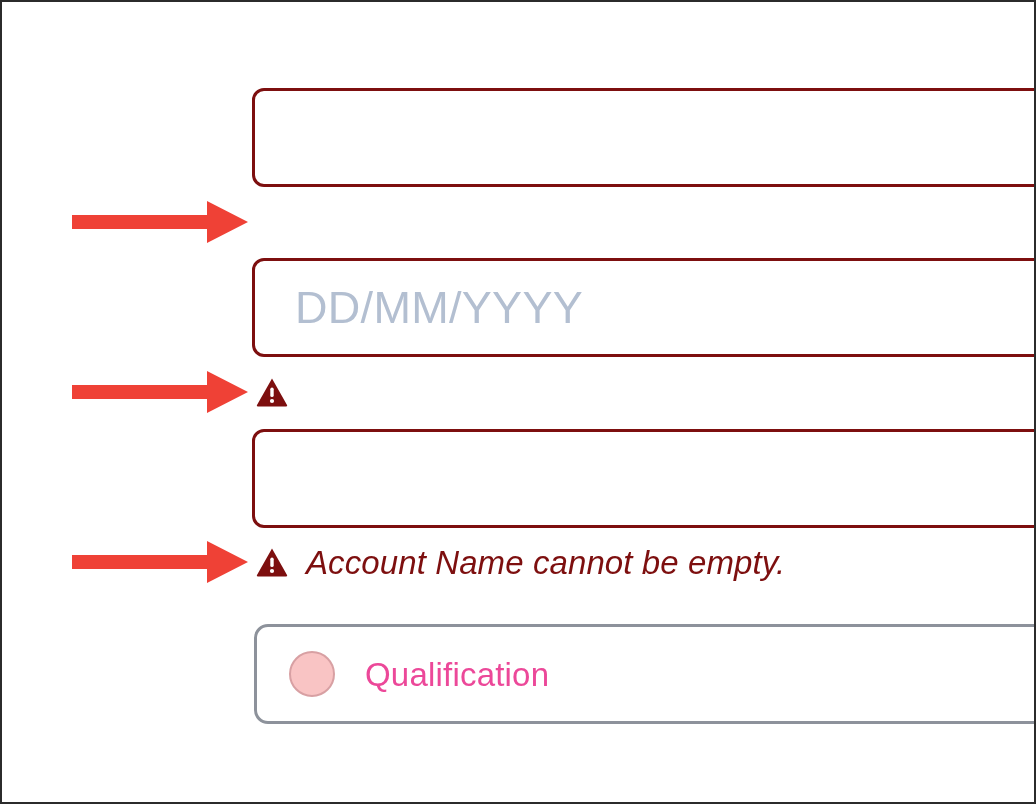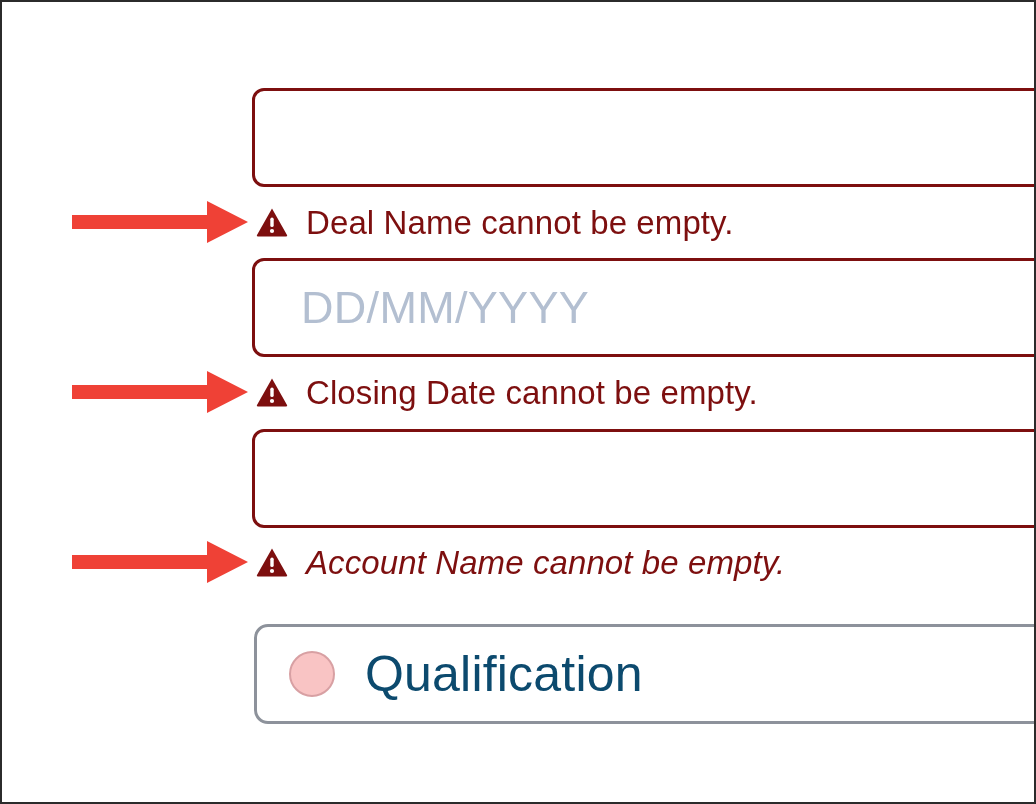--- a/index.html
+++ b/index.html
@@ -46,21 +46,20 @@
     display: flex;
     align-items: center;
     padding: 0 0 0 40px;
   }
   .field .placeholder {
     font-size: 45px;
     color: #b3bfd1;
     letter-spacing: 0.3px;
     line-height: 1;
     white-space: nowrap;
-    margin-left: 6px;
   }
 
   #field-deal-name    { top: 86px; }
   #field-closing-date { top: 256px; }
   #field-account-name { top: 427px; }
 
   
   .error-row {
     position: absolute;
     left: 4px;
@@ -106,22 +105,22 @@
   .stage-dot {
     width: 46px;
     height: 46px;
     border-radius: 50%;
     background: #f9c4c4;
     border: 2px solid #d8a0a3;
     box-sizing: border-box;
     flex: 0 0 auto;
   }
   .stage-label {
-    font-size: 50px;
-    color: #0c4a6e;
+    font-size: 33px;
+    color: #ec4899;
     line-height: 1;
     letter-spacing: 0.2px;
   }
 
   
   .annot-arrow {
     position: absolute;
     left: 68px;
     width: 180px;
     height: 54px;
@@ -134,40 +133,31 @@
 <body>
 
 <div id="screen">
 
   <div class="form-area">
 
     <div class="field empty" id="field-deal-name">
       
     </div>
 
-    <div class="error-row" id="error-deal-name">
-      <svg class="warn-icon" viewBox="0 0 32 30">
-        <path d="M16 1.5 L31 28 Q31.8 29.4 30.2 29.4 L1.8 29.4 Q0.2 29.4 1 28 Z" fill="#7d0f0f"></path>
-        <rect x="14.3" y="10.5" width="3.4" height="9.6" rx="1.7" fill="#ffffff"></rect>
-        <circle cx="16" cy="24" r="2.1" fill="#ffffff"></circle>
-      </svg>
-      <span class="error-text">Deal Name cannot be empty.</span>
-    </div>
 
     <div class="field" id="field-closing-date">
       <span class="placeholder">DD/MM/YYYY</span>
     </div>
 
     <div class="error-row" id="error-closing-date">
       <svg class="warn-icon" viewBox="0 0 32 30">
         <path d="M16 1.5 L31 28 Q31.8 29.4 30.2 29.4 L1.8 29.4 Q0.2 29.4 1 28 Z" fill="#7d0f0f"></path>
         <rect x="14.3" y="10.5" width="3.4" height="9.6" rx="1.7" fill="#ffffff"></rect>
         <circle cx="16" cy="24" r="2.1" fill="#ffffff"></circle>
       </svg>
-      <span class="error-text">Closing Date cannot be empty.</span>
     </div>
 
     <div class="field empty" id="field-account-name">
       
     </div>
 
     <div class="error-row" id="error-account-name">
       <svg class="warn-icon" viewBox="0 0 32 30">
         <path d="M16 1.5 L31 28 Q31.8 29.4 30.2 29.4 L1.8 29.4 Q0.2 29.4 1 28 Z" fill="#7d0f0f"></path>
         <rect x="14.3" y="10.5" width="3.4" height="9.6" rx="1.7" fill="#ffffff"></rect>

